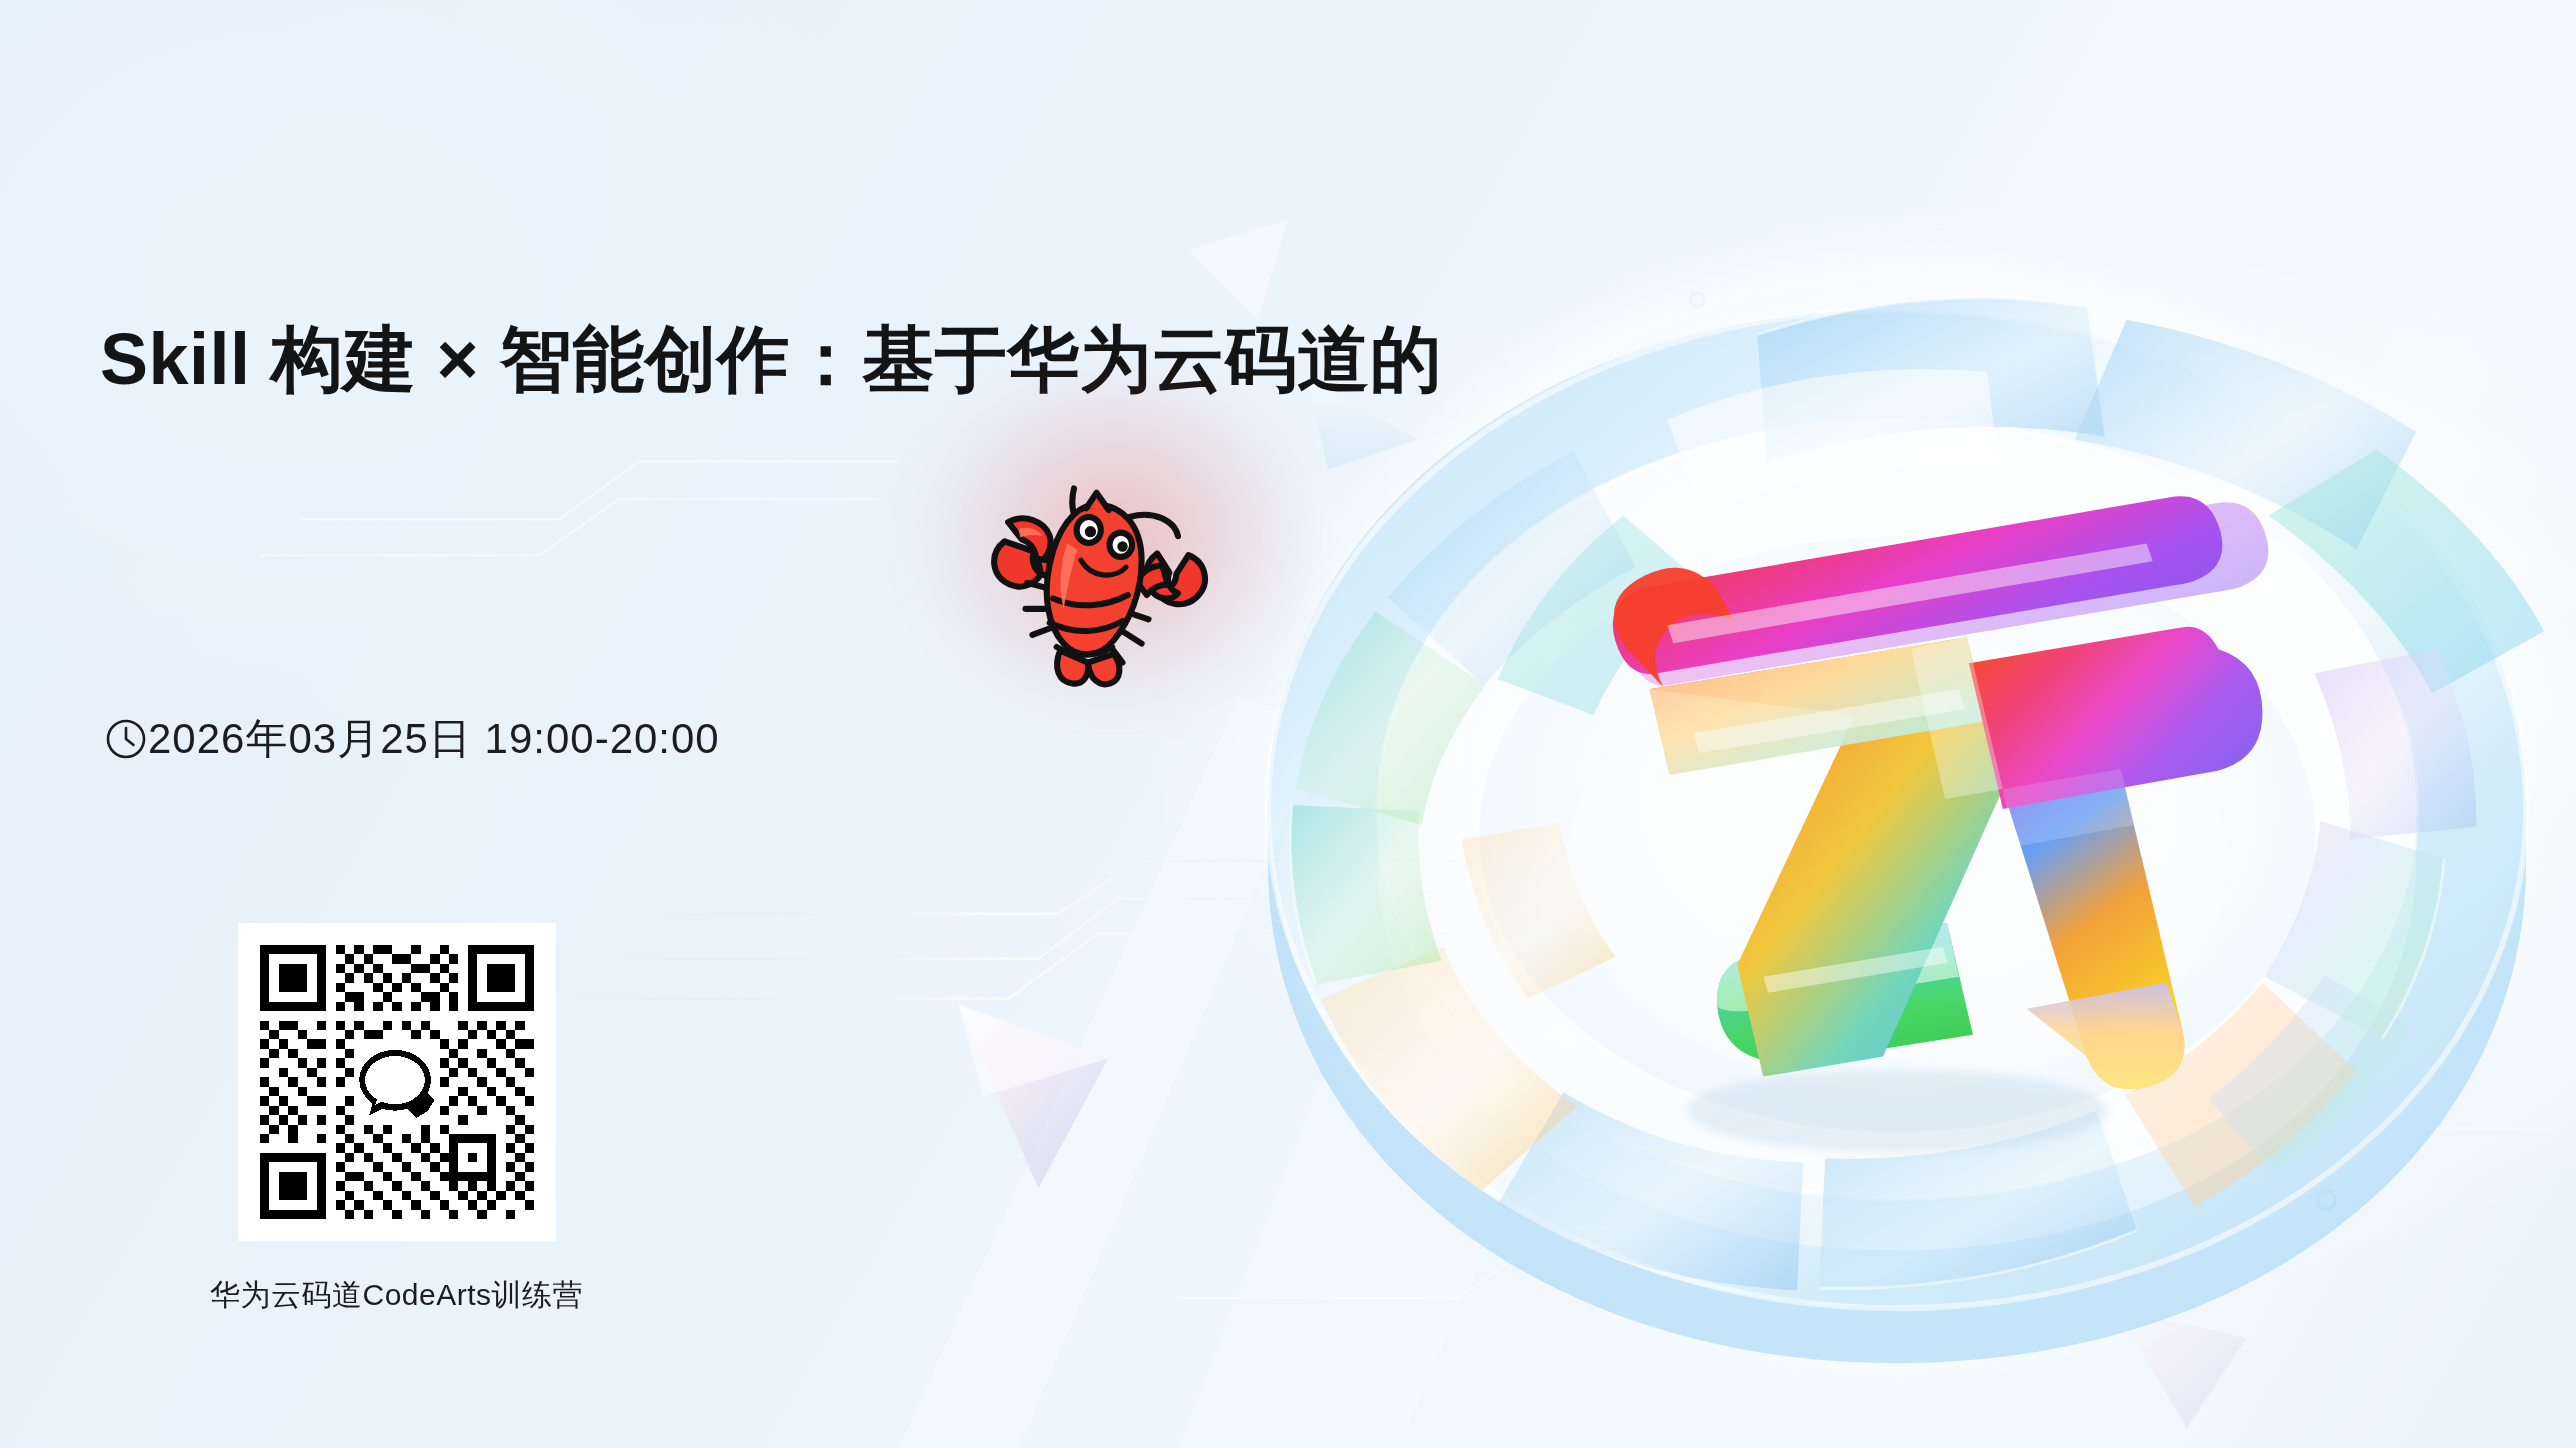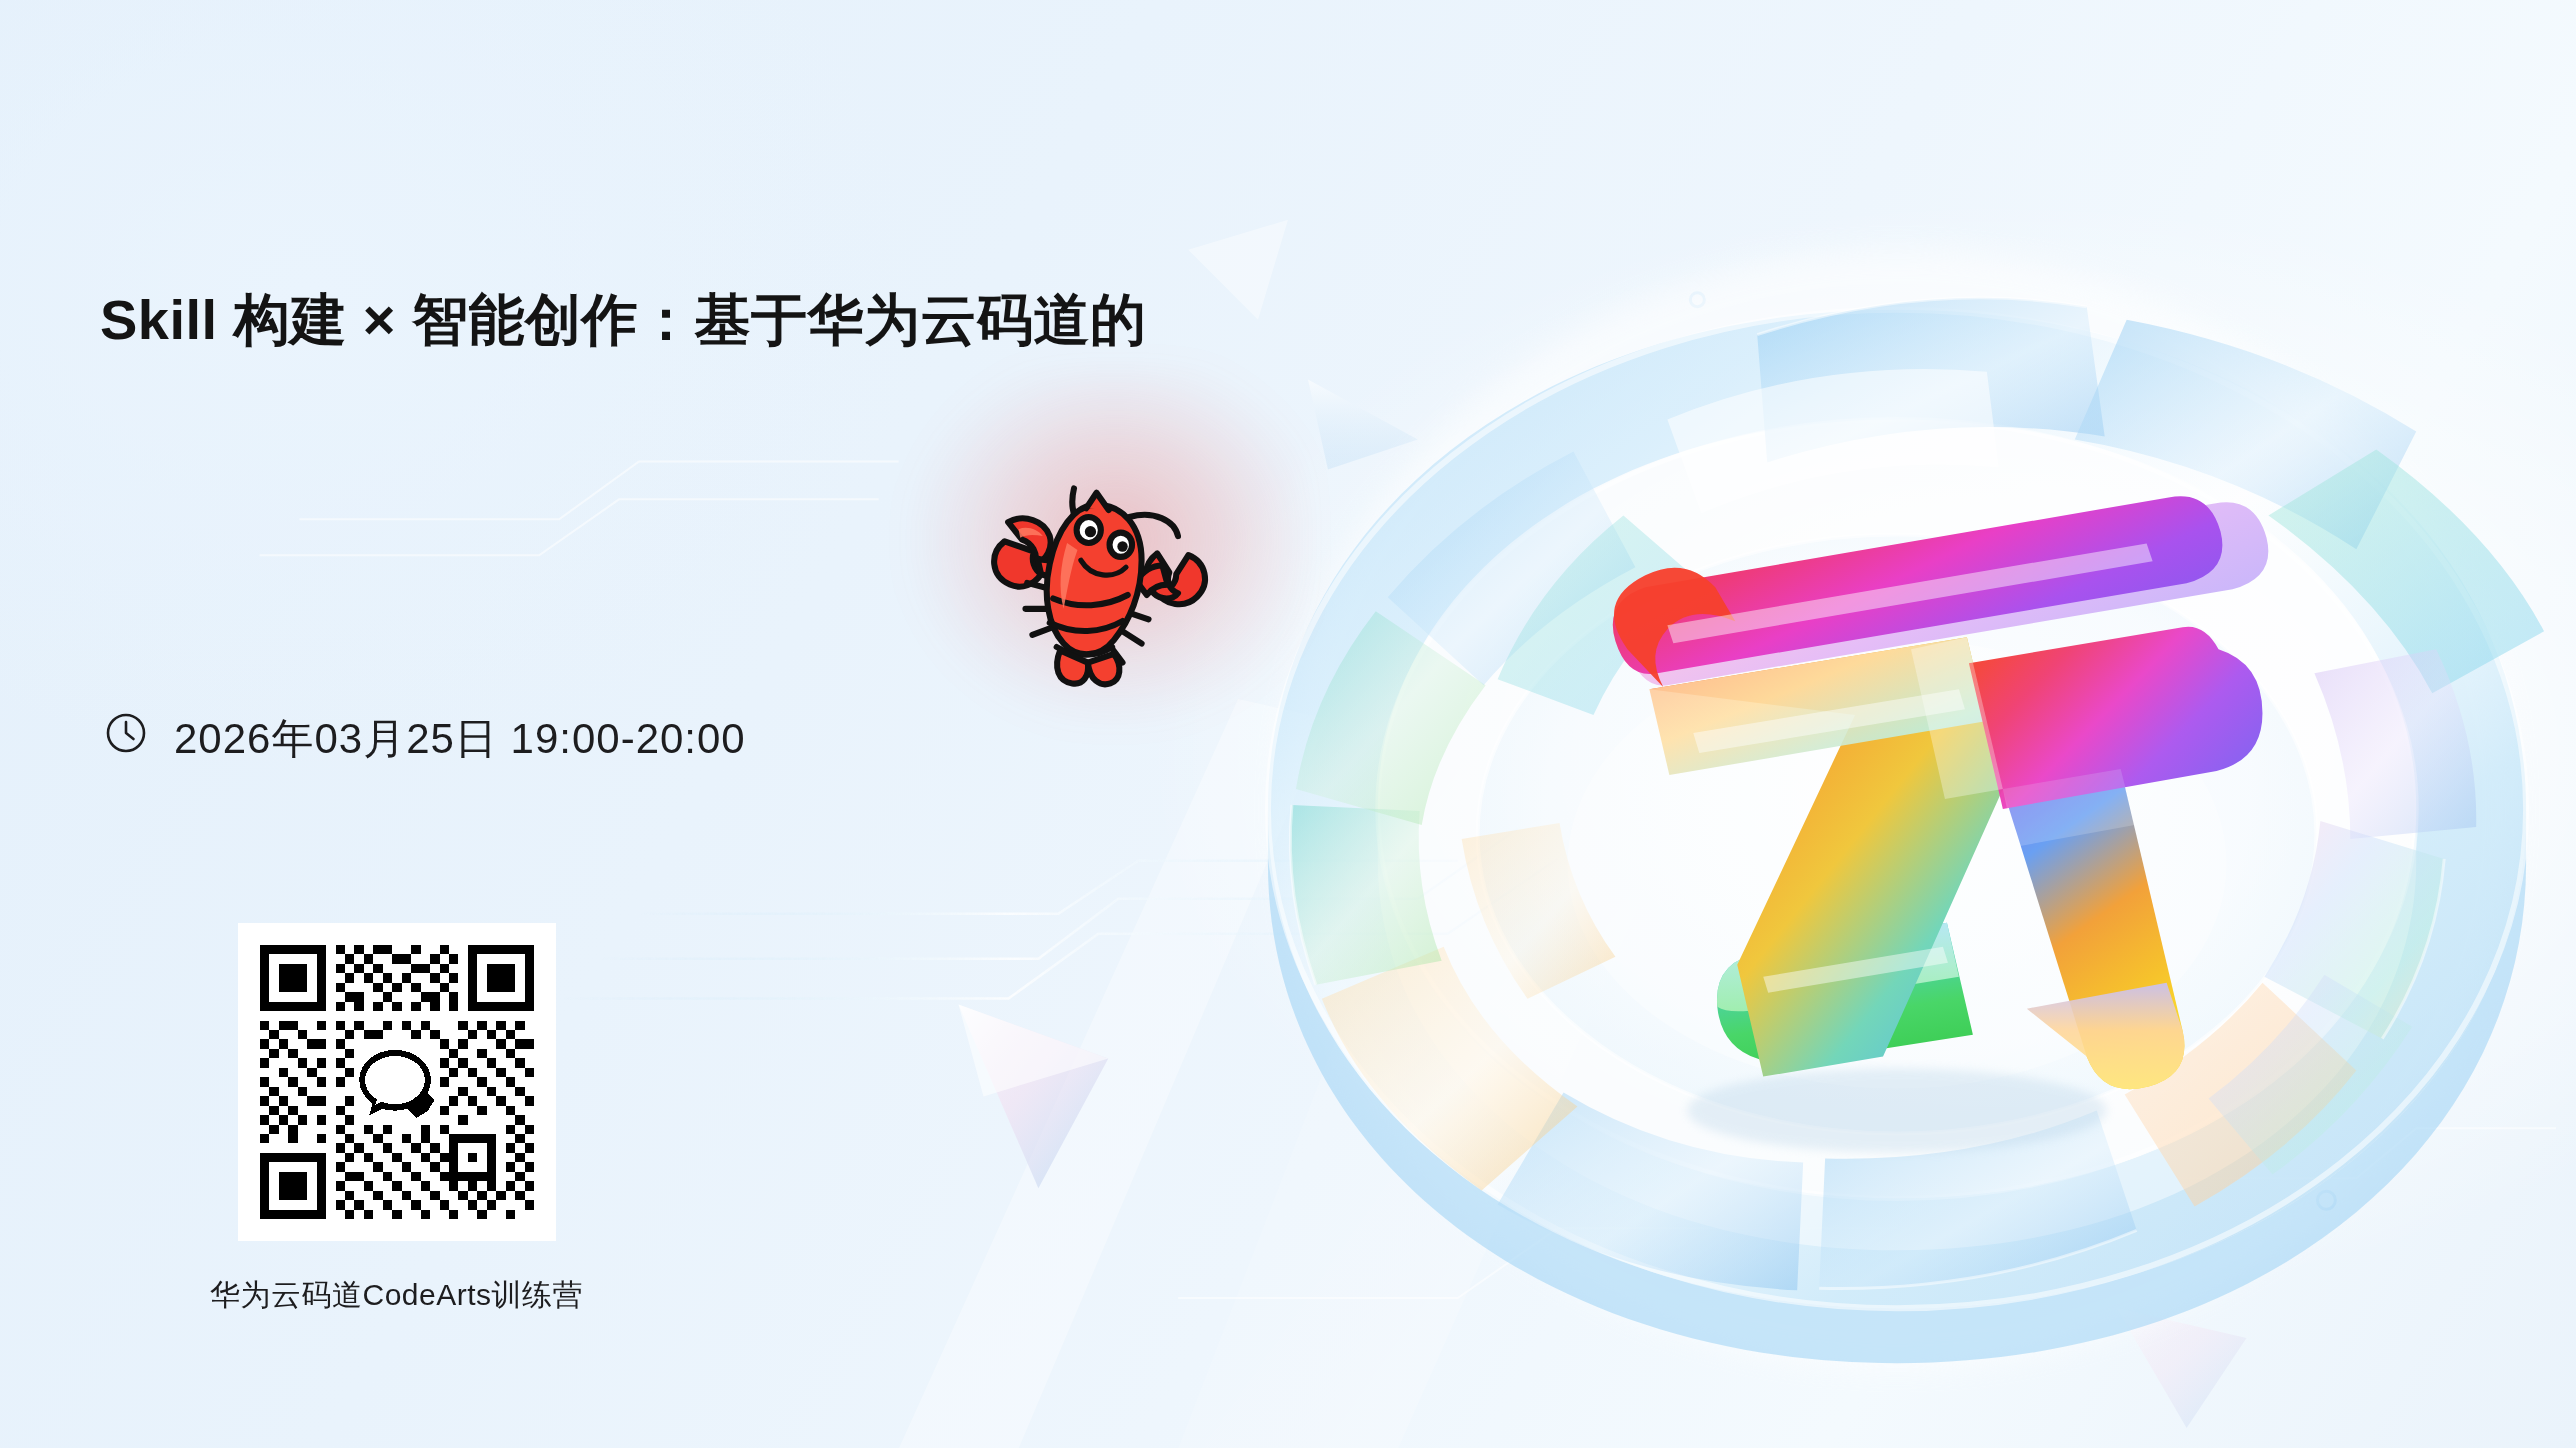--- a/index.html
+++ b/index.html
@@ -26,38 +26,38 @@
   
   .left-col {
     position:absolute;
     left:100px; top:0;
     width:1248px; height:1449px;
     z-index:30;
   }
 
   .title {
     position:absolute;
-    left:0; top:280px;
+    left:0; top:308px;
     width:1248px;
     color:#141414;
-    font-size:56px;
+    font-size:72px;
     font-weight:700;
     line-height:1.44;
     letter-spacing:0.5px;
     white-space:nowrap;
   }
   .title .line { display:block; }
 
   .meta {
     position:absolute;
     left:4px; top:711px;
     display:flex; flex-direction:column; gap:30px;
   }
   .meta-row {
-    display:flex; gap:26px;
+    display:flex; align-items:center; 
     color:#1d1d1f;
     font-size:42px;
     font-weight:400;
     letter-spacing:1px;
     white-space:nowrap;
   }
   .meta-icon { width:44px; height:44px; flex:0 0 44px; display:block; }
 
   .qr-block {
     position:absolute;

